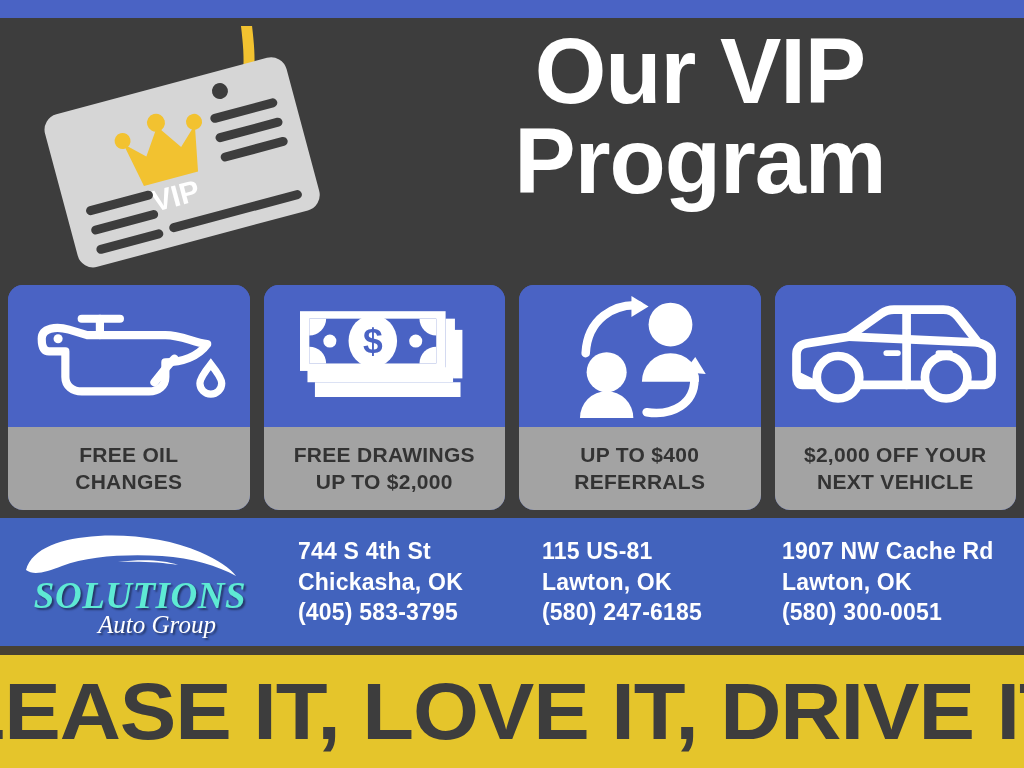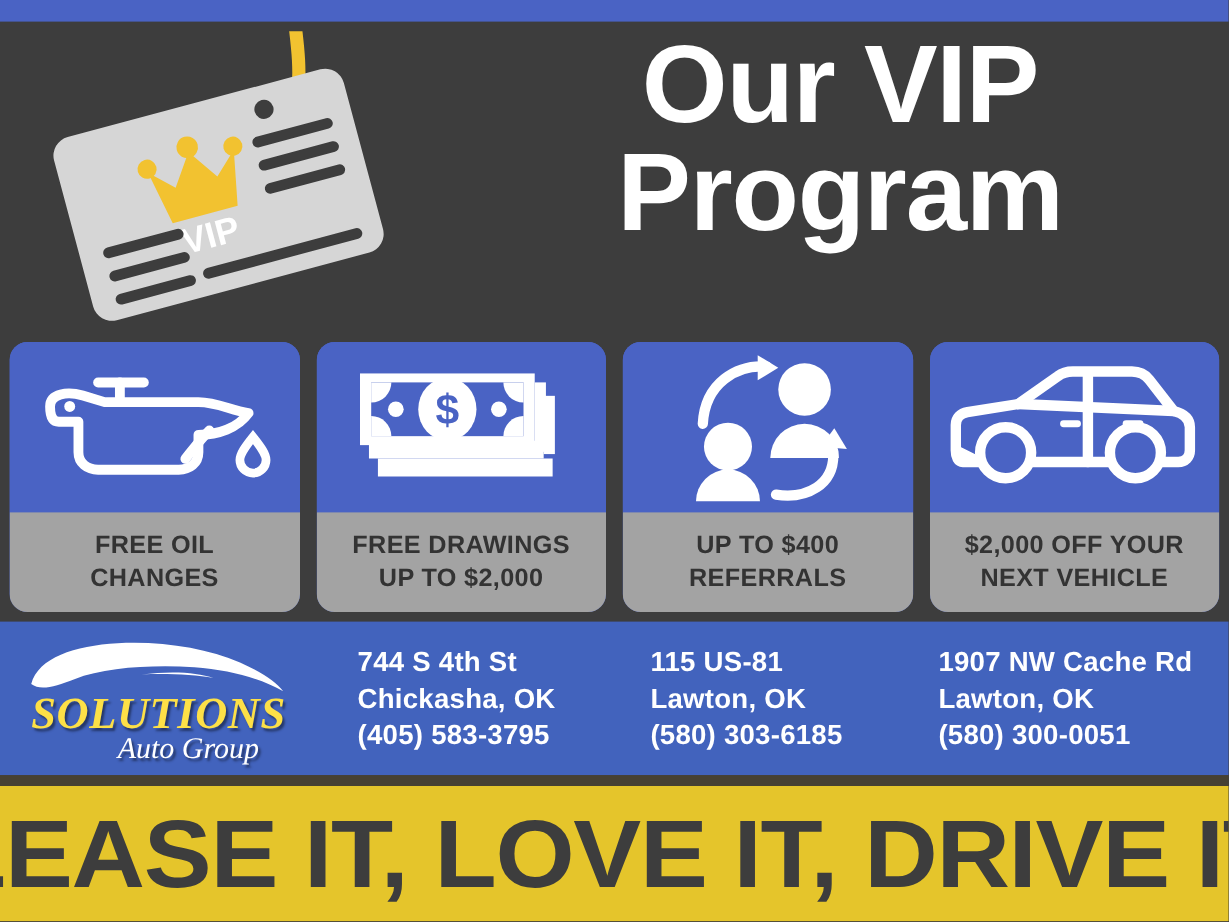--- a/index.html
+++ b/index.html
@@ -118,22 +118,22 @@
     left: 22px;
     top: 14px;
     width: 226px;
     height: 48px;
   }
   .logo-solutions {
     position: absolute;
     left: 26px;
     top: 56px;
     width: 220px;
-    text-align: left;
-    color: #fde047;
+    text-align: right;
+    color: #5eead4;
     font-family: "Liberation Serif", serif;
     font-style: italic;
     font-weight: bold;
     font-size: 37px;
     letter-spacing: 0.5px;
     text-shadow: 2px 2px 2px rgba(0,0,0,0.45);
   }
   .logo-autogroup {
     position: absolute;
     left: 52px;
@@ -353,21 +353,21 @@
 
     <div class="locations">
       <div class="location loc-0">
         <div>744 S 4th St</div>
         <div>Chickasha, OK</div>
         <div>(405) 583-3795</div>
       </div>
       <div class="location loc-1">
         <div>115 US-81</div>
         <div>Lawton, OK</div>
-        <div>(580) 303-6185</div>
+        <div>(580) 247-6185</div>
       </div>
       <div class="location loc-2">
         <div>1907 NW Cache Rd</div>
         <div>Lawton, OK</div>
         <div>(580) 300-0051</div>
       </div>
     </div>
   </div>
 
   <div class="tagline-divider"></div>

